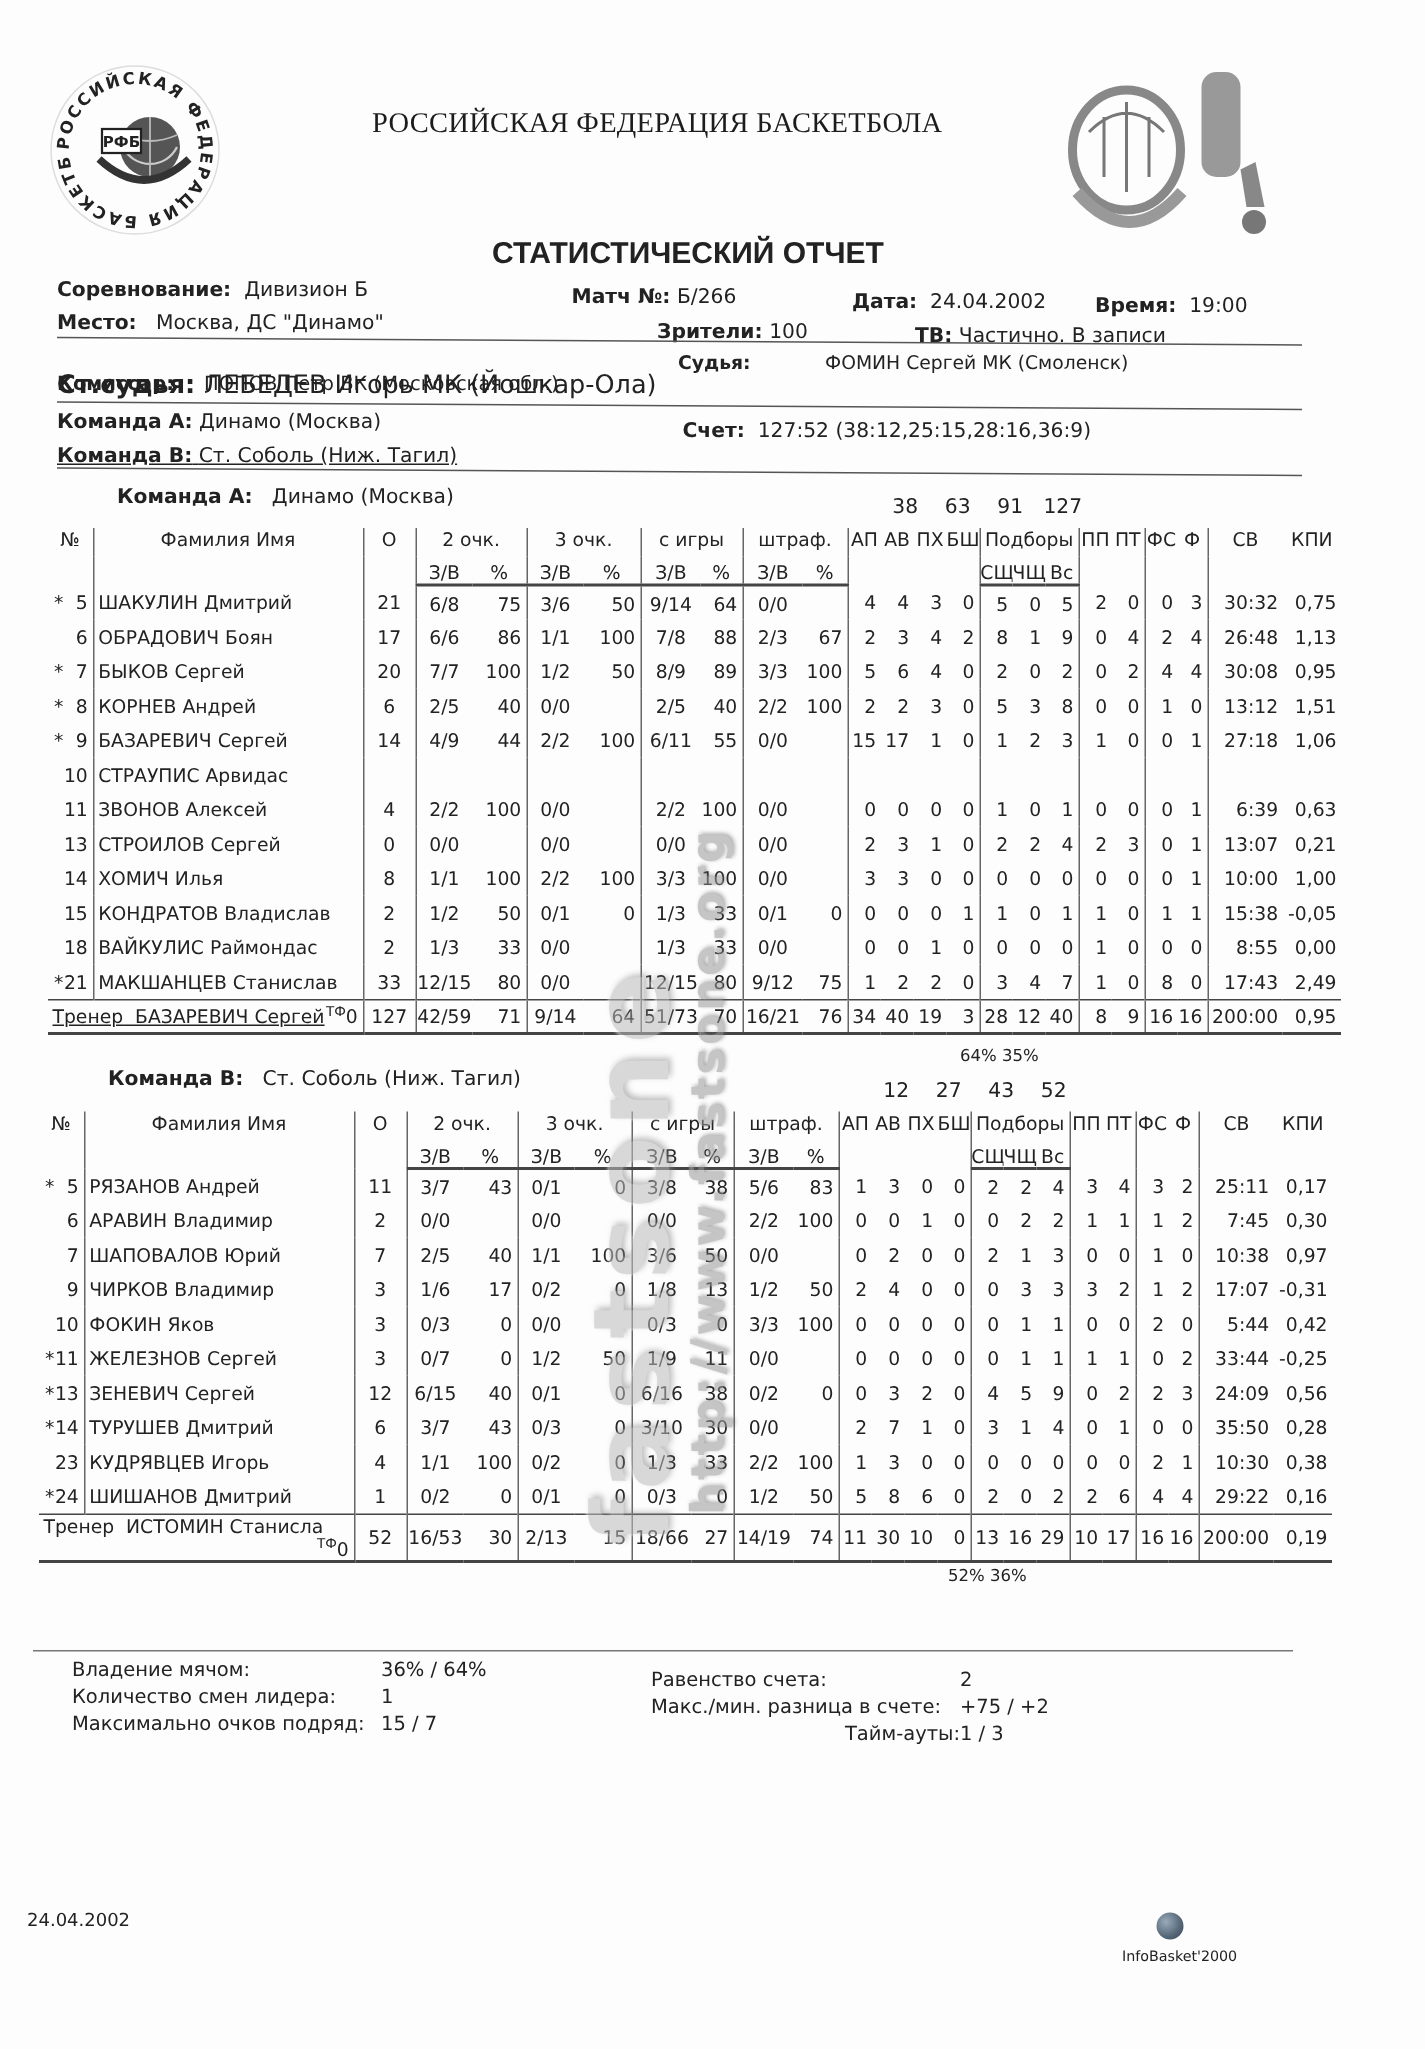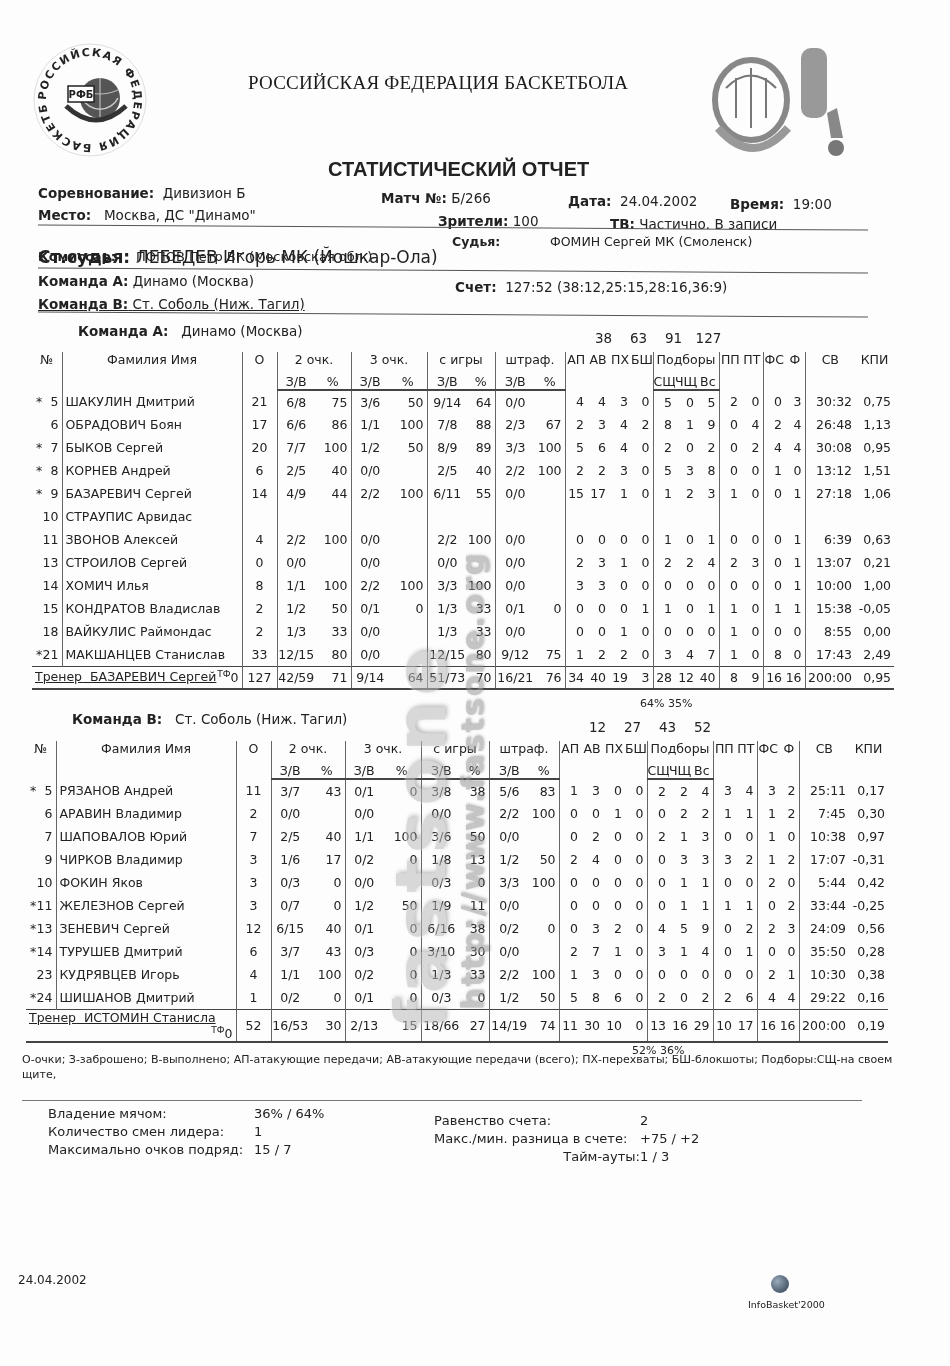--- a/index.html
+++ b/index.html
@@ -898,21 +898,21 @@
         <td class="r vl">2</td>
         <td class="r">6</td>
         <td class="r vl">4</td>
         <td class="r">4</td>
         <td class="r vl">29:22</td>
         <td class="r">0,16</td>
       </tr>
     </tbody>
   <tfoot>
       <tr class="total-row">
-        <td colspan="2" class="l" style="text-decoration:underline"><span>Тренер</span>&nbsp;&nbsp;<span>ИСТОМИН Станисла</span><span style="float:right;padding-right:3px;text-decoration:none"><sup style="font-size:9px">ТФ</sup><span>0</span></span></td>
+        <td colspan="2" class="l" style=""><span>Тренер</span>&nbsp;&nbsp;<span>ИСТОМИН Станисла</span><span style="float:right;padding-right:3px;text-decoration:none"><sup style="font-size:9px">ТФ</sup><span>0</span></span></td>
         <td class="c vl">52</td>
         <td class="c vl">16/53</td>
         <td class="r">30</td>
         <td class="c vl">2/13</td>
         <td class="r">15</td>
         <td class="c vl">18/66</td>
         <td class="r">27</td>
         <td class="c vl">14/19</td>
         <td class="r">74</td>
         <td class="r vl">11</td>
@@ -927,21 +927,20 @@
         <td class="r vl">16</td>
         <td class="r">16</td>
         <td class="r vl">200:00</td>
         <td class="r">0,19</td>
       </tr>
     </tfoot>
 </table>
 <div class="pct-row" style="left:632px; top:1044px;">52% 36%</div>
 
 <div class="abs legend" style="top:1052px;">
-  <div>О-очки; З-заброшено; В-выполнено; АП-атакующие передачи; АВ-атакующие передачи (всего); ПХ-перехваты; БШ-блокшоты; Подборы:СЩ-на своем щите,</div>
 </div>
 <div class="hr" style="left:22px; top:1100px; width:840px; background:#777;"></div>
 
 <div class="abs summary" style="left:8px; top:1105px;margin-left:40px;">
   <div><span style="display:inline-block; width:206px;">Владение мячом:</span><span>36% / 64%</span></div>
   <div><span style="display:inline-block; width:206px;">Количество смен лидера:</span><span>1</span></div>
   <div><span style="display:inline-block; width:206px;">Максимально очков подряд:</span><span>15 / 7</span></div>
 </div>
 <div class="abs summary" style="left:434px; top:1112px;">
   <div><span style="display:inline-block; width:206px;">Равенство счета:</span><span>2</span></div>

